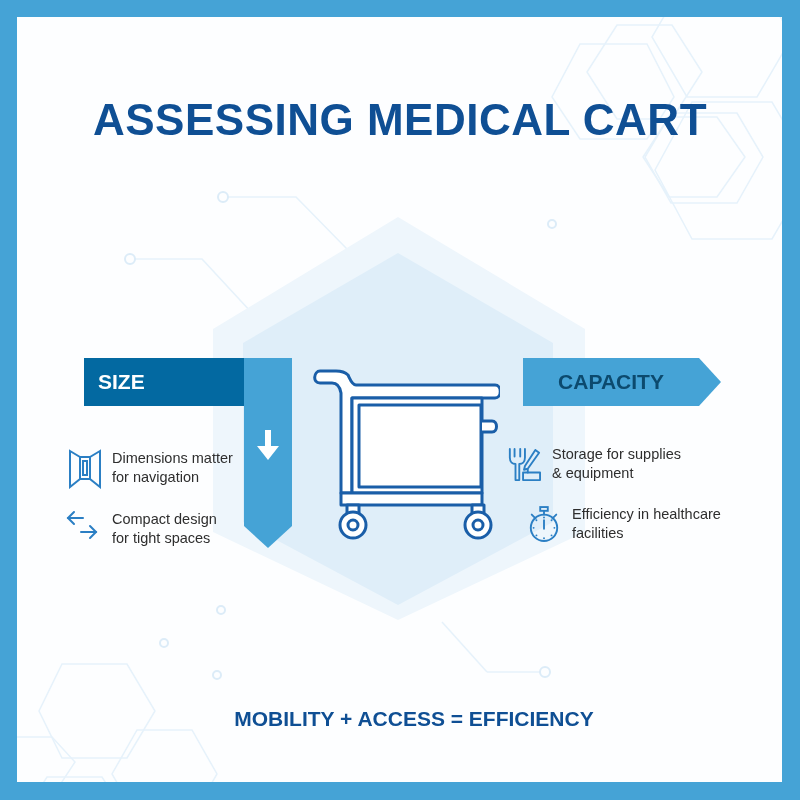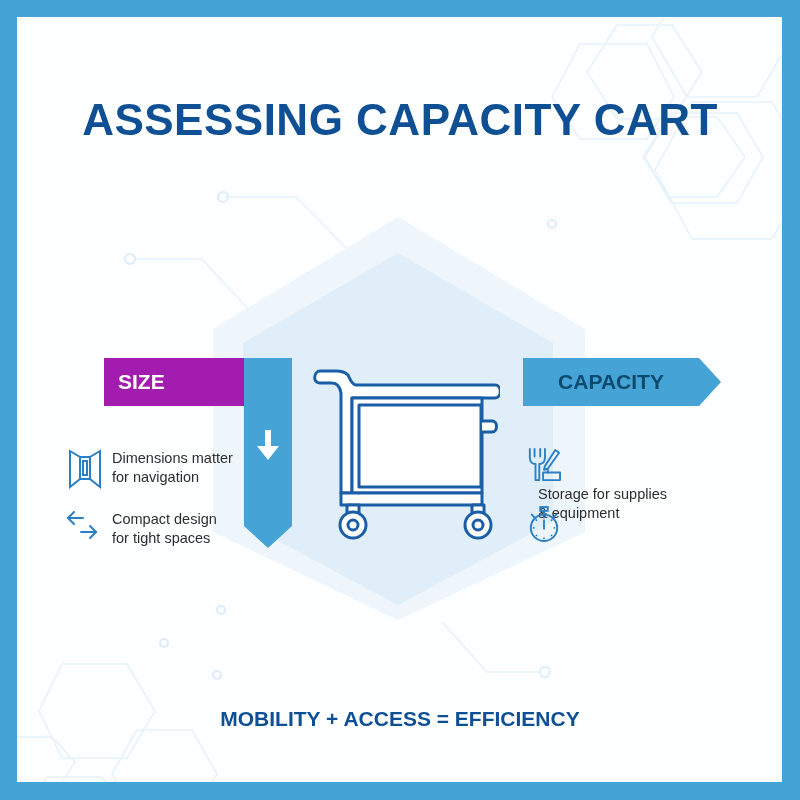--- a/index.html
+++ b/index.html
@@ -1,30 +1,30 @@
 <!DOCTYPE html>
 <html><head>
 <meta charset="utf-8">
 <style>
   html, body { margin: 0; padding: 0; }
   body { width: 800px; height: 800px; position: relative; overflow: hidden; background: #45a3d6; font-family: "Liberation Sans", sans-serif; }
   .frame { position: absolute; left: 17px; top: 17px; width: 765px; height: 765px; background: #fdfeff; overflow: hidden; }
   .bg-svg { position: absolute; left: 0; top: 0; }
   .title { position: absolute; left: 0; top: 76px; width: 766px; text-align: center; color: #0f4f94; font-weight: bold; font-size: 44px; line-height: 54px; letter-spacing: 0.5px; margin: 0; }
-  .banner-size { position: absolute; left: 67px; top: 341px; width: 161px; height: 48px; background: #a21caf; margin-left: 20px; }
+  .banner-size { position: absolute; left: 67px; top: 341px; width: 161px; height: 48px; background: #0369a1; }
   .banner-size-label { position: absolute; left: 14px; top: 12px; color: #ffffff; font-weight: bold; font-size: 21px; }
   .down-col { position: absolute; left: 227px; top: 341px; }
   .down-arrow-icon { position: absolute; left: 240px; top: 413px; }
   .banner-cap { position: absolute; left: 506px; top: 341px; }
   .banner-cap-label { position: absolute; left: 506px; top: 341px; width: 176px; height: 48px; line-height: 48px; text-align: center; color: #0c4a6e; font-weight: bold; font-size: 21px; }
   .feature { position: absolute; display: flex; align-items: flex-start; }
   .feature .ico { width: 34px; height: 40px; flex: none; }
   .feature .txt { color: #2e2e2e; font-size: 14.5px; line-height: 19px; margin-left: 10px; }
   .cart-icon { position: absolute; left: 293px; top: 348px; }
-  .tagline { position: absolute; left: 0; top: 690px; width: 766px; text-align: center; color: #0f4f94; font-weight: bold; font-size: 21px; margin: 0; }
+  .tagline { position: absolute; left: 0; top: 690px; width: 766px; text-align: center; color: #0f4f94; font-weight: bold; font-size: 21px; margin: 0; padding-left: 14px; }
 </style>
 </head>
 <body>
 
 <div class="frame">
 
   <svg class="bg-svg" width="766" height="766" viewBox="0 0 766 766">
     <g fill="none" stroke="#e6f2fb" stroke-width="1.5">
 
       <polygon points="600,8 655,8 685,55 655,102 600,102 570,55"></polygon>
@@ -53,21 +53,21 @@
       <circle cx="204" cy="593" r="4"></circle>
       <circle cx="147" cy="626" r="4"></circle>
       <circle cx="200" cy="658" r="4"></circle>
     </g>
 
     <polygon points="381,200 568,312 568,515 381,603 196,515 196,312" fill="#eef6fc"></polygon>
     <polygon points="381,236 536,326 536,505 381,588 226,505 226,326" fill="#dfeef9"></polygon>
   </svg>
 
   <h1 class="title">
-    <span>ASSESSING CAPACITY CART</span><br>
+    <span>ASSESSING MEDICAL CART</span><br>
   </h1>
 
   <div class="banner-size">
     <span class="banner-size-label">SIZE</span>
   </div>
 
   <svg class="down-col" width="48" height="210" viewBox="0 0 48 210">
     <polygon points="0,0 48,0 48,168 24,190 0,168" fill="#45a3d6"></polygon>
   </svg>
   <svg class="down-arrow-icon" width="22" height="32" viewBox="0 0 22 32">
@@ -125,21 +125,21 @@
         <rect x="12" y="8" width="10" height="22"></rect>
         <rect x="15" y="12" width="4" height="14"></rect>
       </g>
     </svg>
     <div class="txt">
       <div>Dimensions matter</div>
       <div>for navigation</div>
     </div>
   </div>
 
-  <div class="feature" style="left:510px; top:428px;flex-direction:column;">
+  <div class="feature" style="left:490px; top:428px;">
     <svg class="ico" viewBox="0 0 36 40">
       <g fill="none" stroke="#2b7fc4" stroke-width="2" stroke-linecap="round" stroke-linejoin="round">
         <path d="M3,3 L3,12 C3,17 6,19 9,19 L9,36 L13,36 L13,19 C16,19 19,17 19,12 L19,3"></path>
         <line x1="8" y1="3" x2="8" y2="11"></line>
         <line x1="14" y1="3" x2="14" y2="11"></line>
         <path d="M30,4 L34,7 L22,24 L18,25 L19,21 Z"></path>
         <rect x="17" y="28" width="18" height="8"></rect>
         <line x1="22" y1="28" x2="22" y2="25"></line>
       </g>
     </svg>
@@ -163,16 +163,20 @@
         <circle cx="18" cy="12" r="1"></circle>
           <circle cx="18" cy="34" r="1"></circle>
         <circle cx="7" cy="23" r="1"></circle>
           <circle cx="29" cy="23" r="1"></circle>
         <circle cx="10" cy="15" r="1"></circle>
           <circle cx="26" cy="15" r="1"></circle>
         <circle cx="10" cy="31" r="1"></circle>
           <circle cx="26" cy="31" r="1"></circle>
       </g>
     </svg>
+    <div class="txt" style="margin-left:11px;">
+      <div>Efficiency in healthcare</div>
+      <div>facilities</div>
+    </div>
   </div>
 
   <p class="tagline">MOBILITY + ACCESS = EFFICIENCY</p>
 </div>
 
 </body></html>

